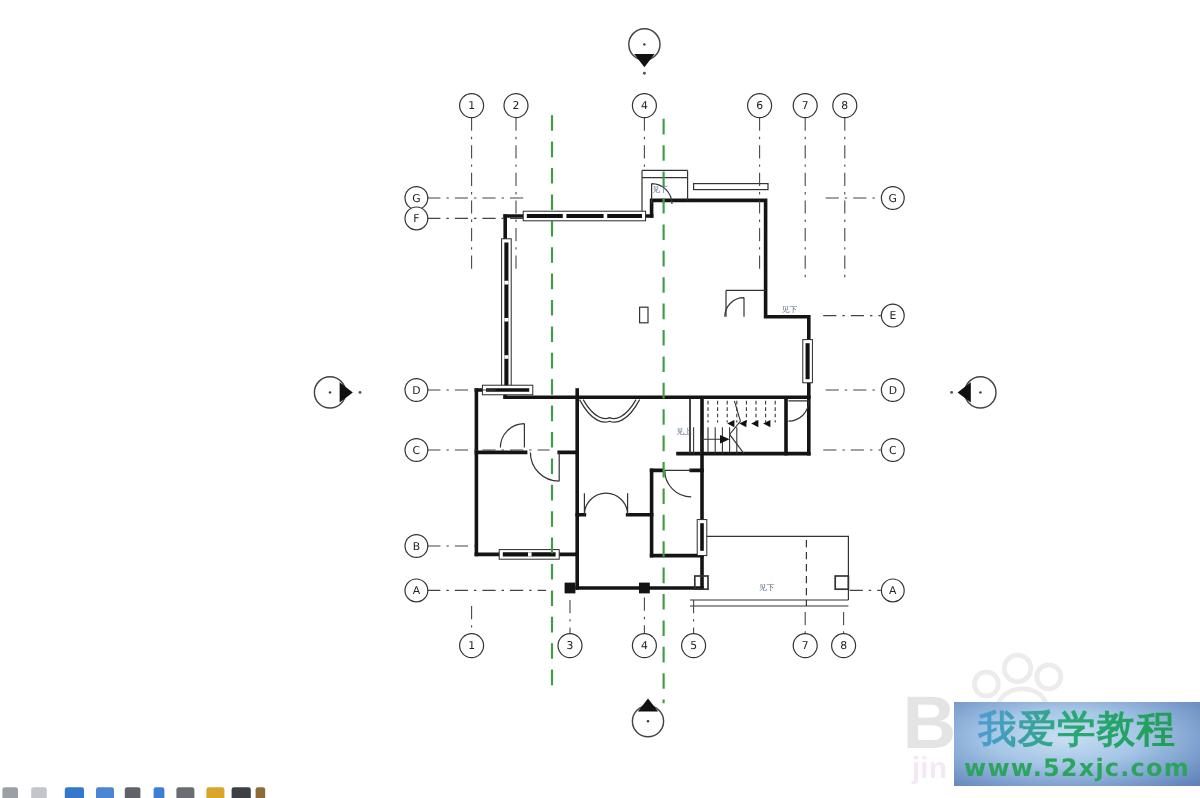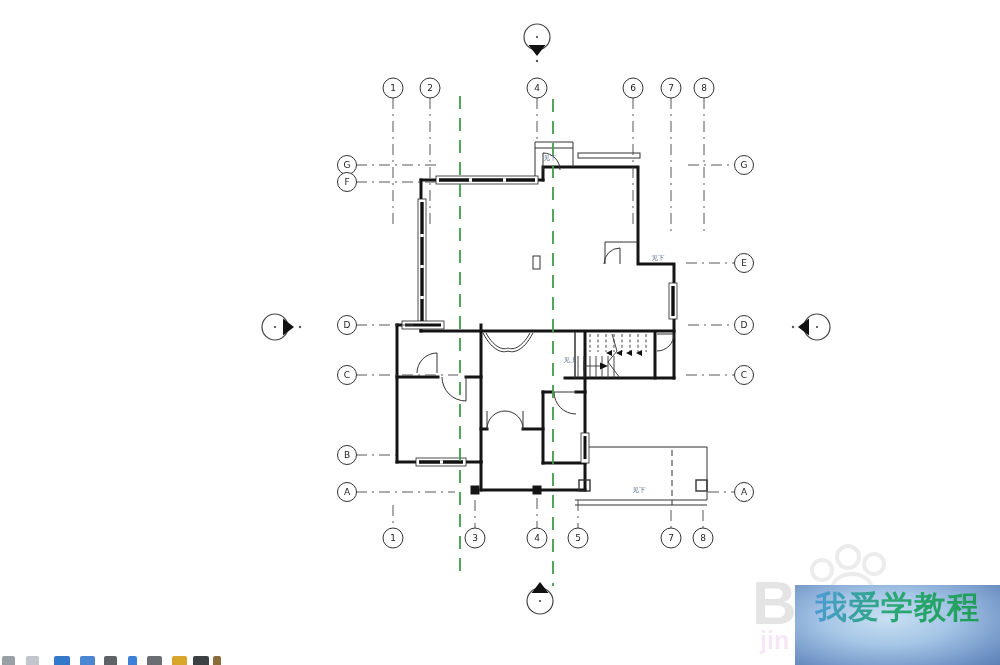--- a/index.html
+++ b/index.html
@@ -8,21 +8,21 @@
   #plan-svg{position:absolute;left:0;top:0;}
 
   
   .ghost-b{position:absolute;left:752px;top:572px;font:bold 62px "Liberation Sans",sans-serif;
            color:#000;opacity:.10;z-index:2;line-height:1;}
   .ghost-jin{position:absolute;left:760px;top:628px;font:bold 25px "Liberation Sans",sans-serif;
            color:#a21caf;opacity:.10;z-index:2;line-height:1;}
   .ghost-paw{position:absolute;left:806px;top:542px;opacity:.16;z-index:2;}
 
   
-  .wm-box{position:absolute;left:795px;top:585px;width:205px;height:80px;z-index:3;
+  .wm-box{position:absolute;left:795px;top:585px;width:205px;height:70px;z-index:3;
           background:radial-gradient(ellipse at 45% 42%, #c9dff2 0%, #a5c6e6 40%, #7598c9 78%, #5c7fb4 100%);
           display:flex;flex-direction:column;align-items:center;justify-content:flex-start;}
   .wm-title{margin-top:5px;font-weight:bold;font-size:32px;line-height:1.1;letter-spacing:1px;
             color:#2aa06a;white-space:nowrap;}
   @supports(-webkit-background-clip:text){
     .wm-title{background:linear-gradient(100deg,#4f9bd8 0%,#2aa877 45%,#1f9e55 100%);
               -webkit-background-clip:text;-webkit-text-fill-color:transparent;}
   }
   .wm-url{margin-top:3px;font-weight:bold;font-size:20px;color:#2ca45e;letter-spacing:1px;}
 
@@ -244,20 +244,21 @@
     <g stroke="#8f8f8f" fill="none" stroke-width="4">
       <circle cx="16" cy="28" r="10"></circle>
         <circle cx="42" cy="15" r="11"></circle>
         <circle cx="68" cy="22" r="10"></circle>
       <ellipse cx="46" cy="47" rx="20" ry="15"></ellipse>
     </g>
   </svg>
 
   <div class="wm-box">
     <div class="wm-title">我爱学教程</div>
+    <div class="wm-url">www.52xjc.com</div>
   </div>
 
   <div class="vbar" id="vbar">
       <span style="left: 2px; width: 13px; background: rgb(154, 160, 166);"></span>
       <span style="left: 26px; width: 13px; background: rgb(194, 198, 203);"></span>
       <span style="left: 54px; width: 16px; background: rgb(52, 120, 201);"></span>
       <span style="left: 80px; width: 15px; background: rgb(75, 134, 210);"></span>
       <span style="left: 104px; width: 13px; background: rgb(95, 99, 104);"></span>
       <span style="left: 128px; width: 9px; background: rgb(61, 127, 214);"></span>
       <span style="left: 147px; width: 15px; background: rgb(106, 110, 115);"></span>

